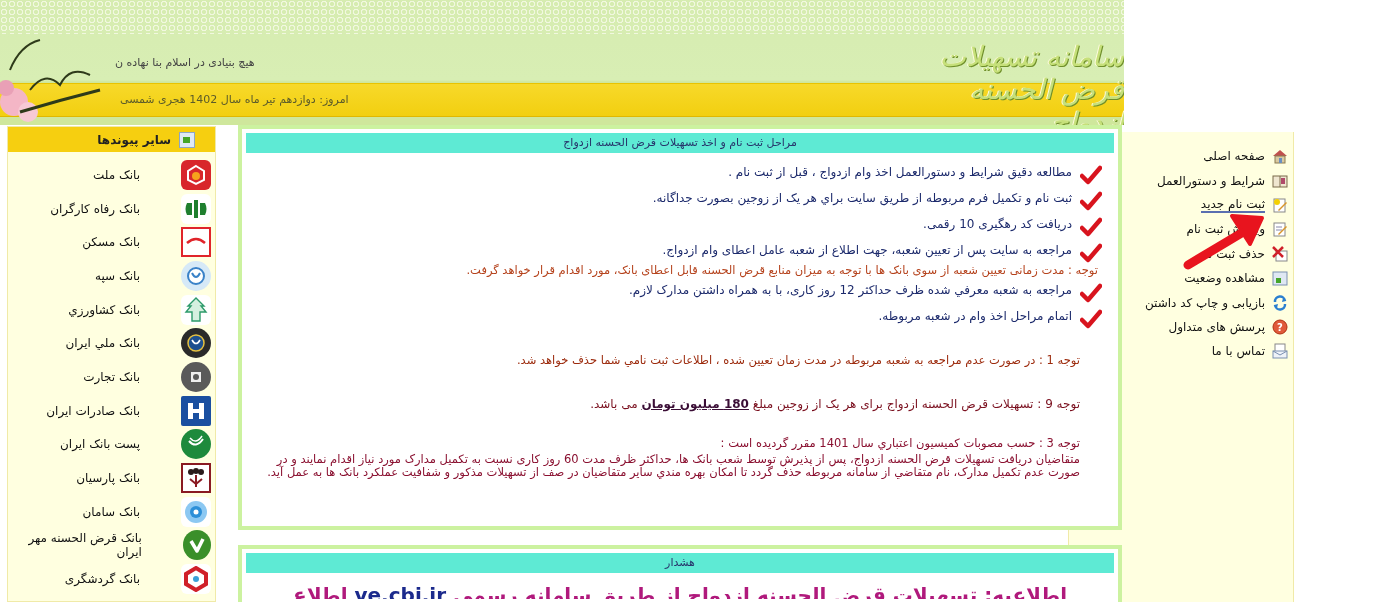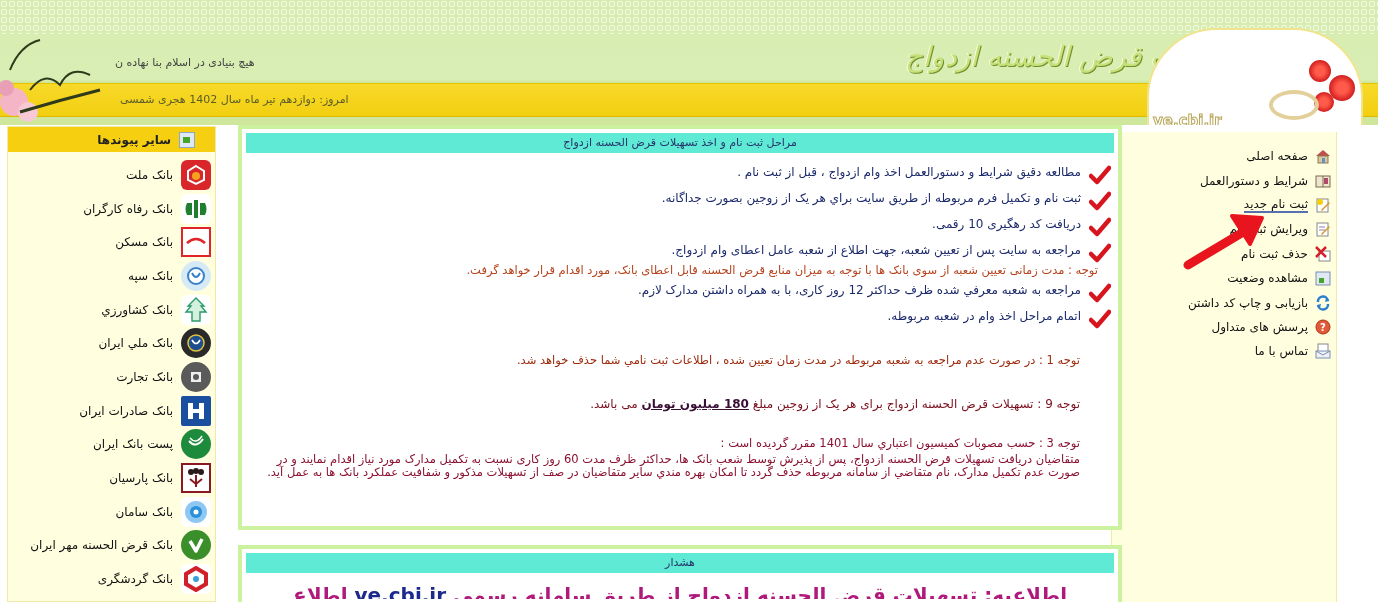--- a/index.html
+++ b/index.html
@@ -1,62 +1,62 @@
 <!DOCTYPE html>
 <html><head>
 <meta charset="utf-8">
 <style>
   * { box-sizing: border-box; margin: 0; padding: 0; }
   html, body { width: 1378px; height: 602px; overflow: hidden; background: #ffffff; font-family: "DejaVu Sans", sans-serif; }
   body { position: relative; direction: rtl; }
 
   
-  .header { position: absolute; left: 0; top: 0; width: 1378px; height: 125px;
+  .header { position: absolute; left: 0; top: 0; width: 1124px; height: 125px;
     background: linear-gradient(#d6ecb0 0px, #d8eeb4 80px, #cfe79c 82px); overflow: hidden; }
   .dots { position: absolute; left: 0; top: 0; width: 100%; height: 34px;
     background-image: radial-gradient(circle, transparent 2px, #f1f8df 2.2px, #f1f8df 3px, transparent 3.2px);
     background-size: 8px 8px; }
   .yellow-band { position: absolute; left: 0; top: 83px; width: 100%; height: 34px;
     background: linear-gradient(#f7d92a, #f2cf10); border-top: 1px solid #e8c300; border-bottom: 1px solid #e0b800; }
   .quote { position: absolute; left: 115px; top: 56px; font-size: 11px; color: #444; direction: rtl; }
   .today { position: absolute; left: 120px; top: 93px; font-size: 11px; color: #5b5b2a; direction: rtl; }
   .calli-left { position: absolute; left: 0; top: 30px; width: 110px; height: 92px; }
   .calli-title { position: absolute; left: 905px; top: 40px; font-family: "DejaVu Serif", serif; font-style: italic;
     font-size: 28px; color: #c6e07a; text-shadow: 1px 1px 0 #6f8f2a, -1px 0 0 #fffbe0; direction: rtl; }
   .logo-box { position: absolute; left: 1147px; top: 28px; width: 216px; height: 106px;
     background: #ffffff; border: 2px solid #f1e48f; border-radius: 70px 70px 0 0; }
   .logo-text { position: absolute; left: 4px; bottom: 2px; font-size: 15px; font-weight: bold; color: #ffffff;
     -webkit-text-stroke: 1px #b9a75a; direction: ltr; }
   .rose { position: absolute; border-radius: 50%; background: radial-gradient(circle, #ff5a4a 30%, #d21e1e 70%); }
 
   
-  .rnav { position: absolute; left: 1111px; top: 132px; width: 226px; height: 470px; background: #ffffe0;
+  .rnav { position: absolute; left: 1068px; top: 132px; width: 226px; height: 470px; background: #ffffe0;
     border-left: 1px solid #f0eaa8; border-right: 1px solid #f0eaa8; }
   .rnav ul { list-style: none; padding: 12px 0 0 0; }
   .rnav li { display: flex; align-items: center; height: 24.4px; padding-right: 4px; font-size: 12px; color: #111; cursor: pointer; }
   .rnav .ico { width: 18px; height: 18px; margin-left: 6px; display: inline-flex; align-items: center; justify-content: center; font-size: 13px; }
   .underline-blue { border-bottom: 2px solid #5a6fb0; }
 
   .arrow { position: absolute; left: 1180px; top: 210px; width: 110px; height: 60px; pointer-events: none; }
 
   
   .lnav { position: absolute; left: 7px; top: 126px; width: 209px; height: 476px; background: #ffffe0; border: 1px solid #f0eaa8; }
   .lnav-head { height: 25px; background: #f6cf10; display: flex; align-items: center; padding-right: 20px; font-size: 12px; font-weight: bold; color: #222; }
   .lnav-head .ico { width: 16px; height: 16px; margin-left: 8px; background: #dfe9f5; border: 1px solid #8ca6c6; position: relative; }
   .lnav-head .ico::after { content: ""; position: absolute; left: 3px; top: 4px; width: 7px; height: 6px; background: #45a52a; }
   .lnav ul { list-style: none; padding-top: 6px; }
-  .lnav li { display: flex; align-items: center; height: 33.7px; padding-right: 4px; font-size: 12px; color: #111; cursor: pointer; }
+  .lnav li { display: flex; align-items: center; height: 33.7px; padding-right: 4px; font-size: 12px; color: #111; cursor: pointer; gap: 33px; }
   .bank-logo { width: 30px; height: 30px; margin-left: 8px; border-radius: 6px; display: flex; align-items: center; justify-content: center; font-size: 14px; font-weight: bold; color: #fff; }
 
   
   .panel { position: absolute; left: 238px; width: 884px; background: #ffffff; border: 4px solid #ccf2a0; }
   .panel1 { top: 125px; height: 405px; }
   .panel2 { top: 545px; height: 70px; }
   .panel-head { margin: 4px 4px 0 4px; height: 20px; background: #5eead4; text-align: center; font-size: 11px; color: #27346b; line-height: 20px; }
-  .steps { list-style: none; padding: 12px 7px 0 8px; margin-left: 32px; }
+  .steps { list-style: none; padding: 12px 16px 0 8px; margin-left: 32px; }
   .steps li { display: flex; align-items: flex-start; font-size: 12px; color: #1c2a6c; min-height: 26px; }
   .check { width: 22px; height: 20px; margin-left: 8px; flex: 0 0 22px; }
   .step-note { font-size: 11.5px; color: #b5421c; padding-right: 20px; margin-top: -6px; margin-bottom: 6px; }
   .note { font-size: 11.5px; color: #9c2a0c; padding: 0 38px 0 10px; }
   .note2 { color: #7a0f1e; font-size: 12px; }
   .note2 .amount { font-weight: bold; text-decoration: underline; color: #3a0d35; }
   .note3 { color: #8a1030; font-size: 11.5px; line-height: 13px; }
   .warn-text { font-size: 20px; color: #b0197c; font-weight: bold; padding: 10px 12px; white-space: nowrap; overflow: hidden; height: 26px; text-align: center; }
   .warn-text .site { color: #1b2a8c; }
 </style>

